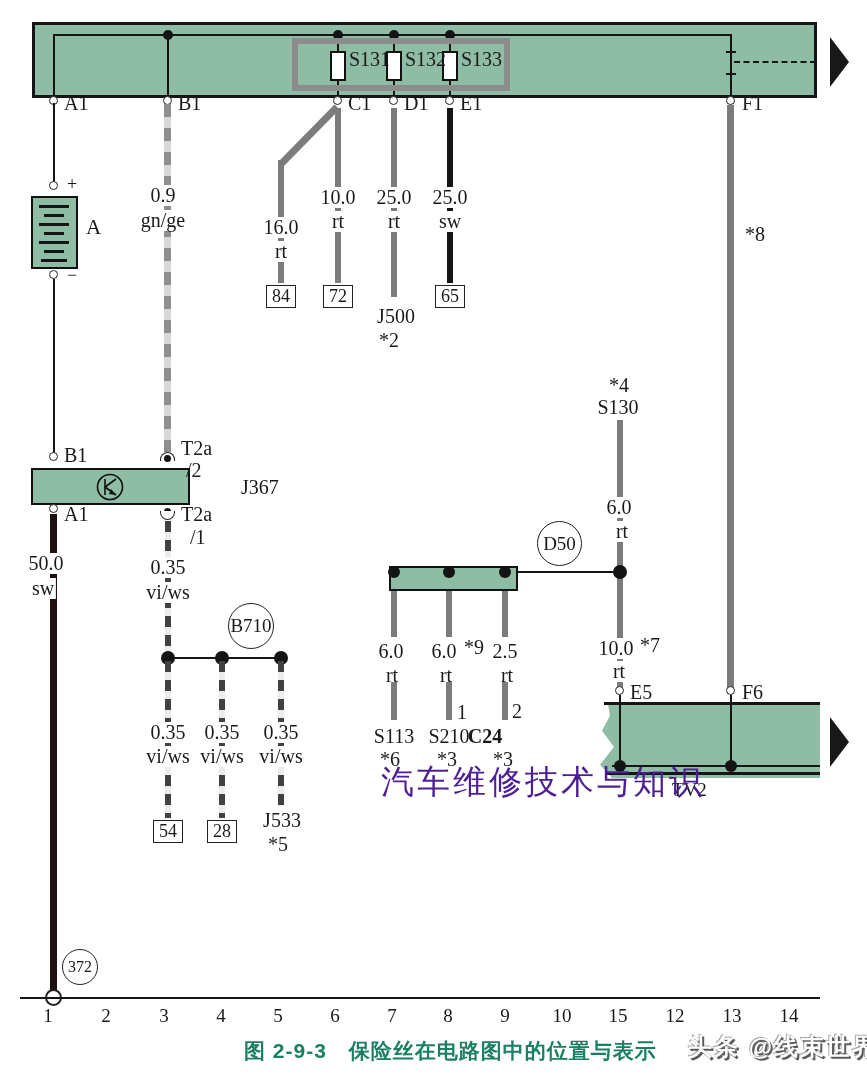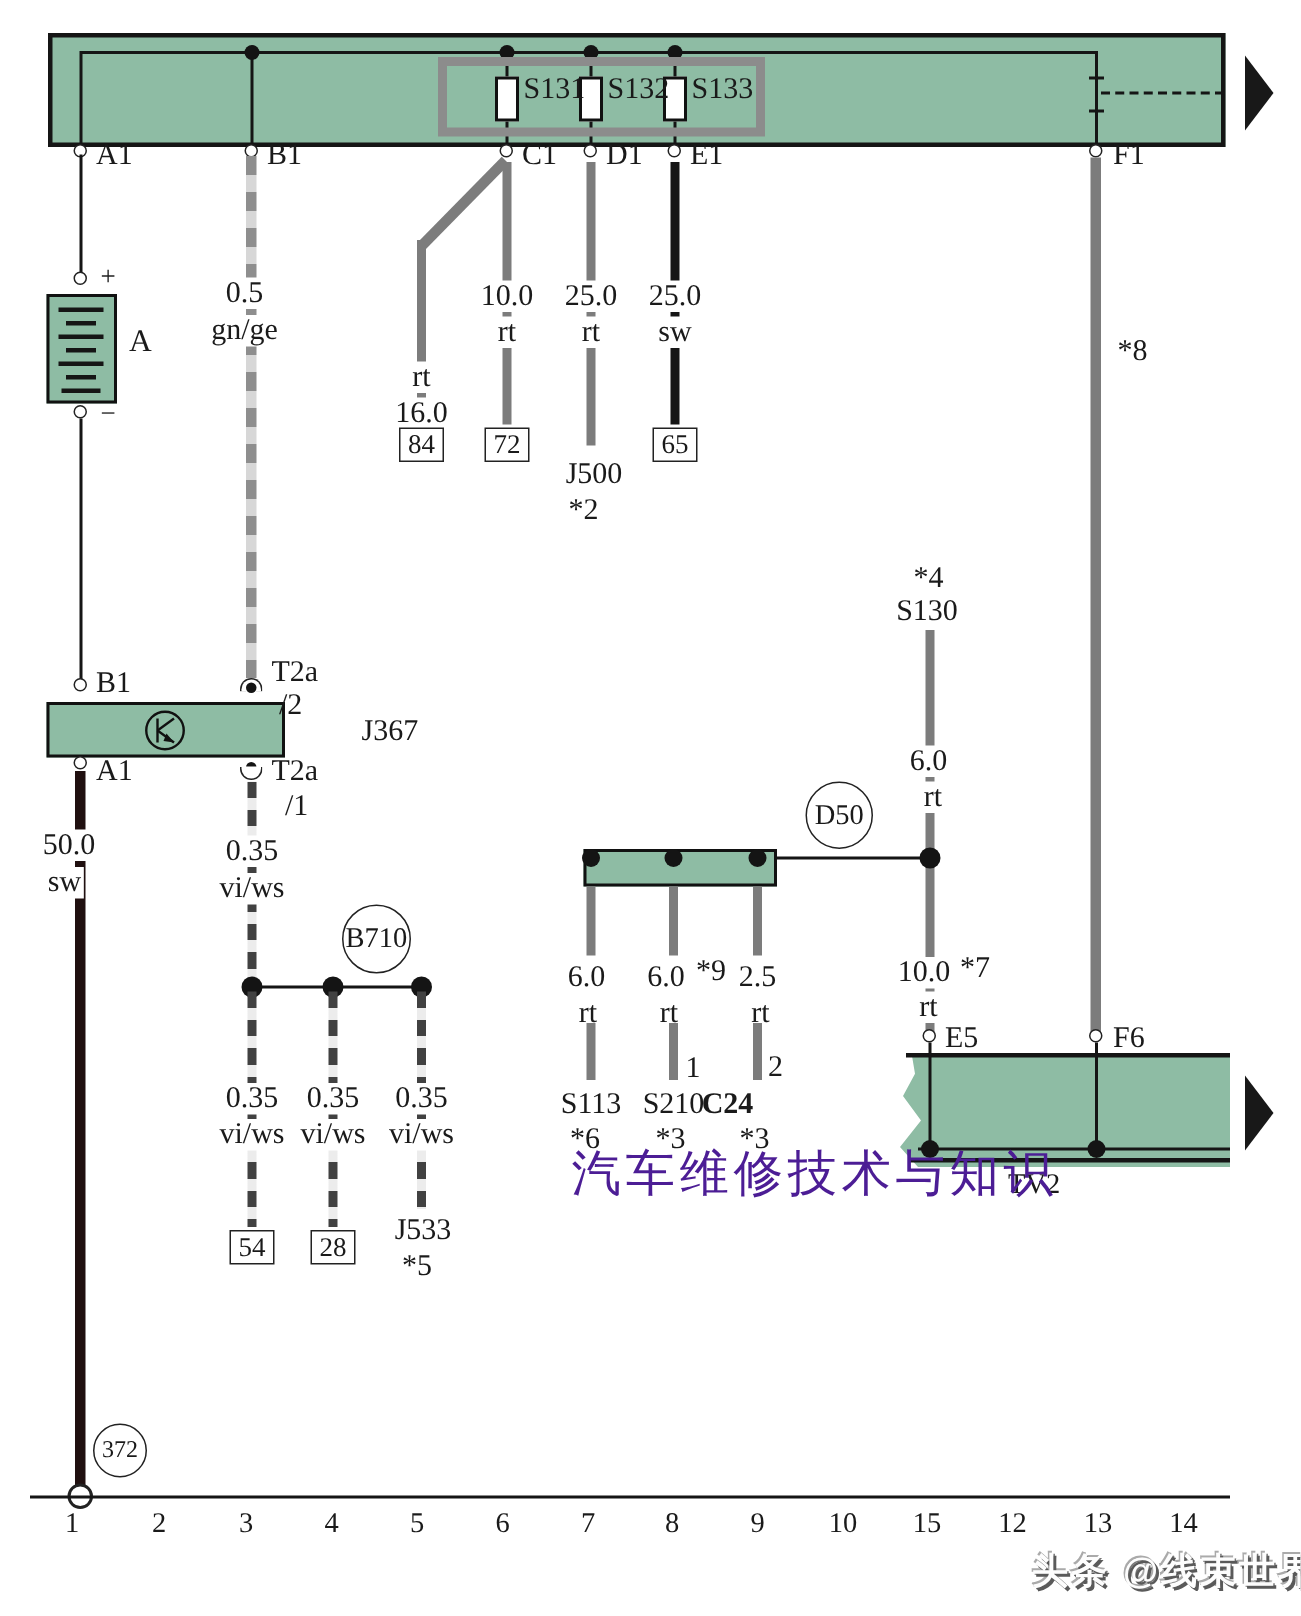--- a/index.html
+++ b/index.html
@@ -130,21 +130,21 @@
 
   <div class="wire-dark" style="left:50px;top:514px;height:477px;"></div>
   <div class="lbl c wbg" style="left:46px;top:553px;">50.0</div>
   <div class="lbl c wbg" style="left:43px;top:578px;">sw</div>
   <div class="refc" style="left:62px;top:949px;width:34px;height:34px;font-size:16px;">
     <span>372</span>
   </div>
   <div class="term" style="left:45px;top:989px;width:13px;height:13px;border-width:2.5px;"></div>
 
   <div class="wire-gnge" style="left:164px;top:104px;height:348px;"></div>
-  <div class="lbl c wbg" style="left:163px;top:185px;">0.5</div>
+  <div class="lbl c wbg" style="left:163px;top:185px;">0.9</div>
   <div class="lbl c wbg" style="left:163px;top:210px;">gn/ge</div>
 
   <div class="wire-viws" style="left:165px;top:521px;height:137px;"></div>
   <div class="lbl c wbg" style="left:168px;top:557px;">0.35</div>
   <div class="lbl c wbg" style="left:168px;top:582px;">vi/ws</div>
   <div class="refc" style="left:228px;top:603px;width:44px;height:44px;font-size:19px;">
     <span>B710</span>
   </div>
   <div class="thin" style="left:167px;top:657px;width:116px;height:2px;"></div>
   <div class="dot" style="left:161px;top:651px;width:14px;height:14px;"></div>
@@ -162,21 +162,21 @@
   <div class="lbl c wbg" style="left:281px;top:746px;">vi/ws</div>
   <div class="numbox" style="left:168px;top:820px;">54</div>
   <div class="numbox" style="left:222px;top:820px;">28</div>
   <div class="lbl c" style="left:282px;top:810px;">J533</div>
   <div class="lbl c" style="left:278px;top:834px;">*5</div>
 
   <svg class="abs" style="left:276px;top:103px;" width="66" height="66" viewBox="0 0 66 66">
     <line x1="61" y1="4" x2="5" y2="61" stroke="#7c7c7c" stroke-width="7"></line>
   </svg>
   <div class="wire-gray" style="left:278px;top:160px;height:123px;"></div>
-  <div class="lbl c wbg" style="left:281px;top:217px;margin-top:48px;">16.0</div>
+  <div class="lbl c wbg" style="left:281px;top:217px;">16.0</div>
   <div class="lbl c wbg" style="left:281px;top:241px;">rt</div>
   <div class="numbox" style="left:281px;top:285px;">84</div>
 
   <div class="wire-gray" style="left:335px;top:108px;height:175px;"></div>
   <div class="lbl c wbg" style="left:338px;top:187px;">10.0</div>
   <div class="lbl c wbg" style="left:338px;top:211px;">rt</div>
   <div class="numbox" style="left:338px;top:285px;">72</div>
 
   <div class="wire-gray" style="left:391px;top:108px;height:189px;"></div>
   <div class="lbl c wbg" style="left:394px;top:187px;">25.0</div>
@@ -263,14 +263,15 @@
   <div class="lbl c" style="left:335px;top:1006px;font-size:19px;">6</div>
   <div class="lbl c" style="left:392px;top:1006px;font-size:19px;">7</div>
   <div class="lbl c" style="left:448px;top:1006px;font-size:19px;">8</div>
   <div class="lbl c" style="left:505px;top:1006px;font-size:19px;">9</div>
   <div class="lbl c" style="left:562px;top:1006px;font-size:19px;">10</div>
   <div class="lbl c" style="left:618px;top:1006px;font-size:19px;">15</div>
   <div class="lbl c" style="left:675px;top:1006px;font-size:19px;">12</div>
   <div class="lbl c" style="left:732px;top:1006px;font-size:19px;">13</div>
   <div class="lbl c" style="left:789px;top:1006px;font-size:19px;">14</div>
 
+  <div class="caption" style="left:244px;top:1037px;">图 2-9-3　保险丝在电路图中的位置与表示</div>
 
 </div>
 
 </body></html>

